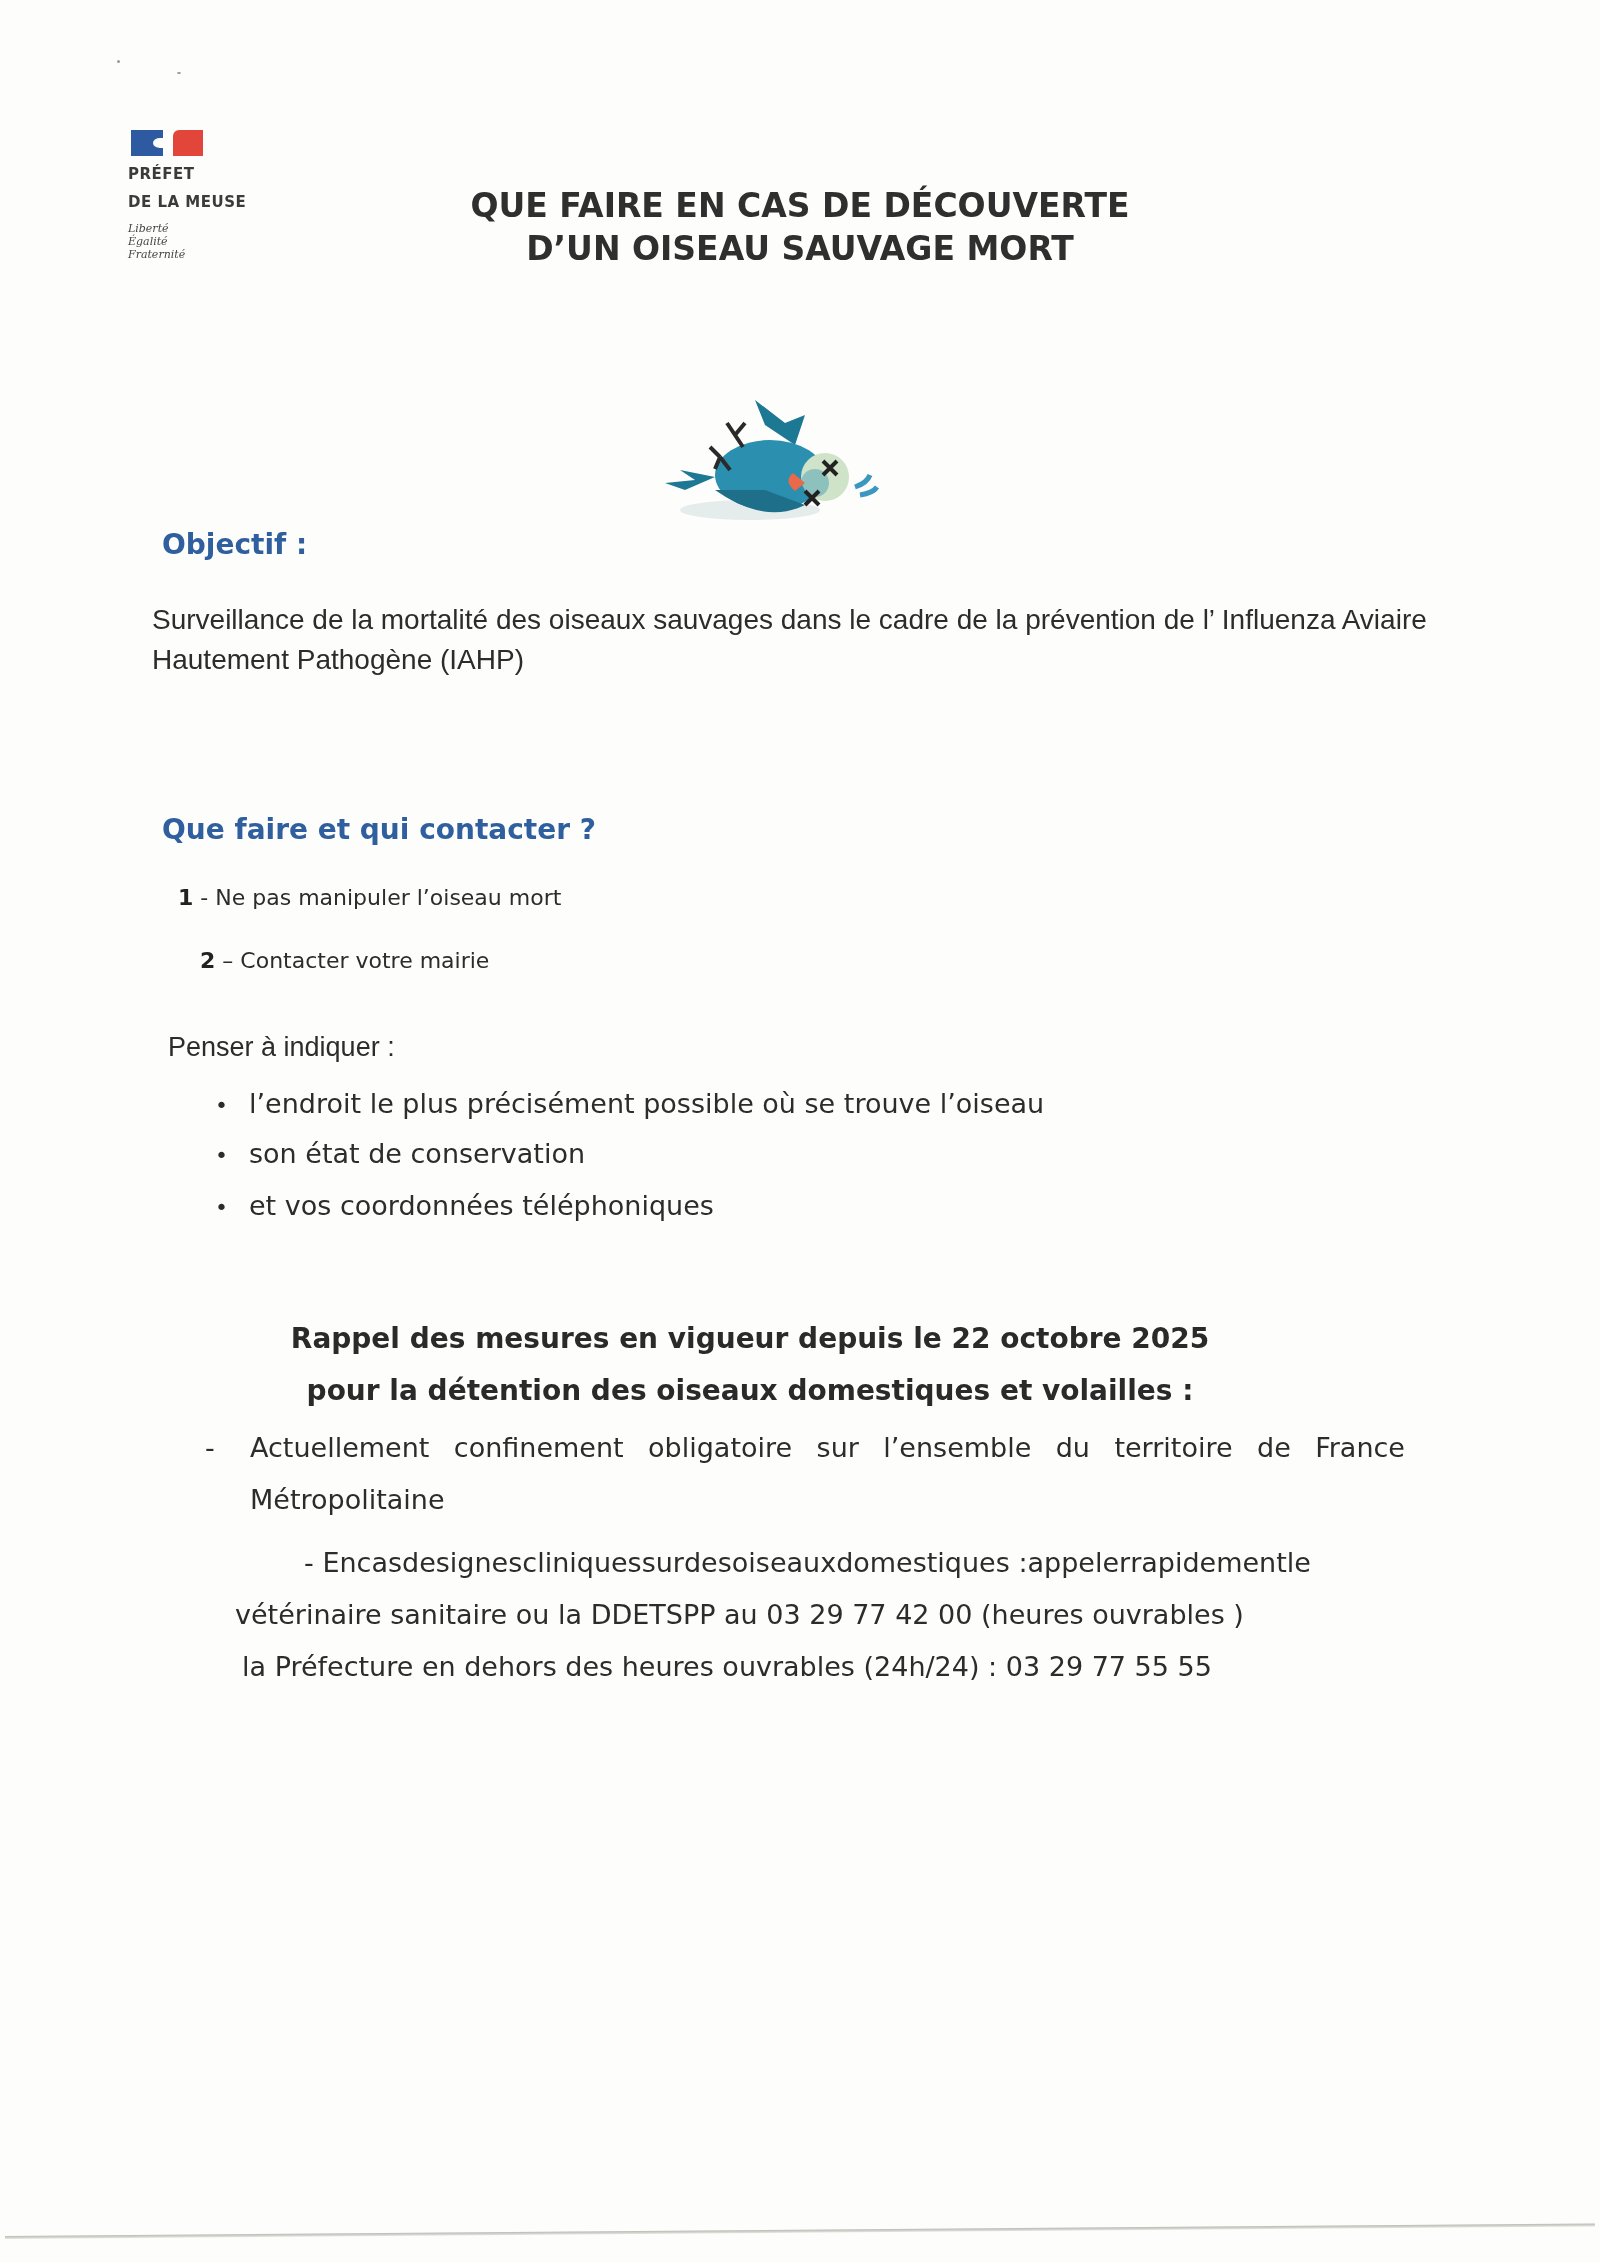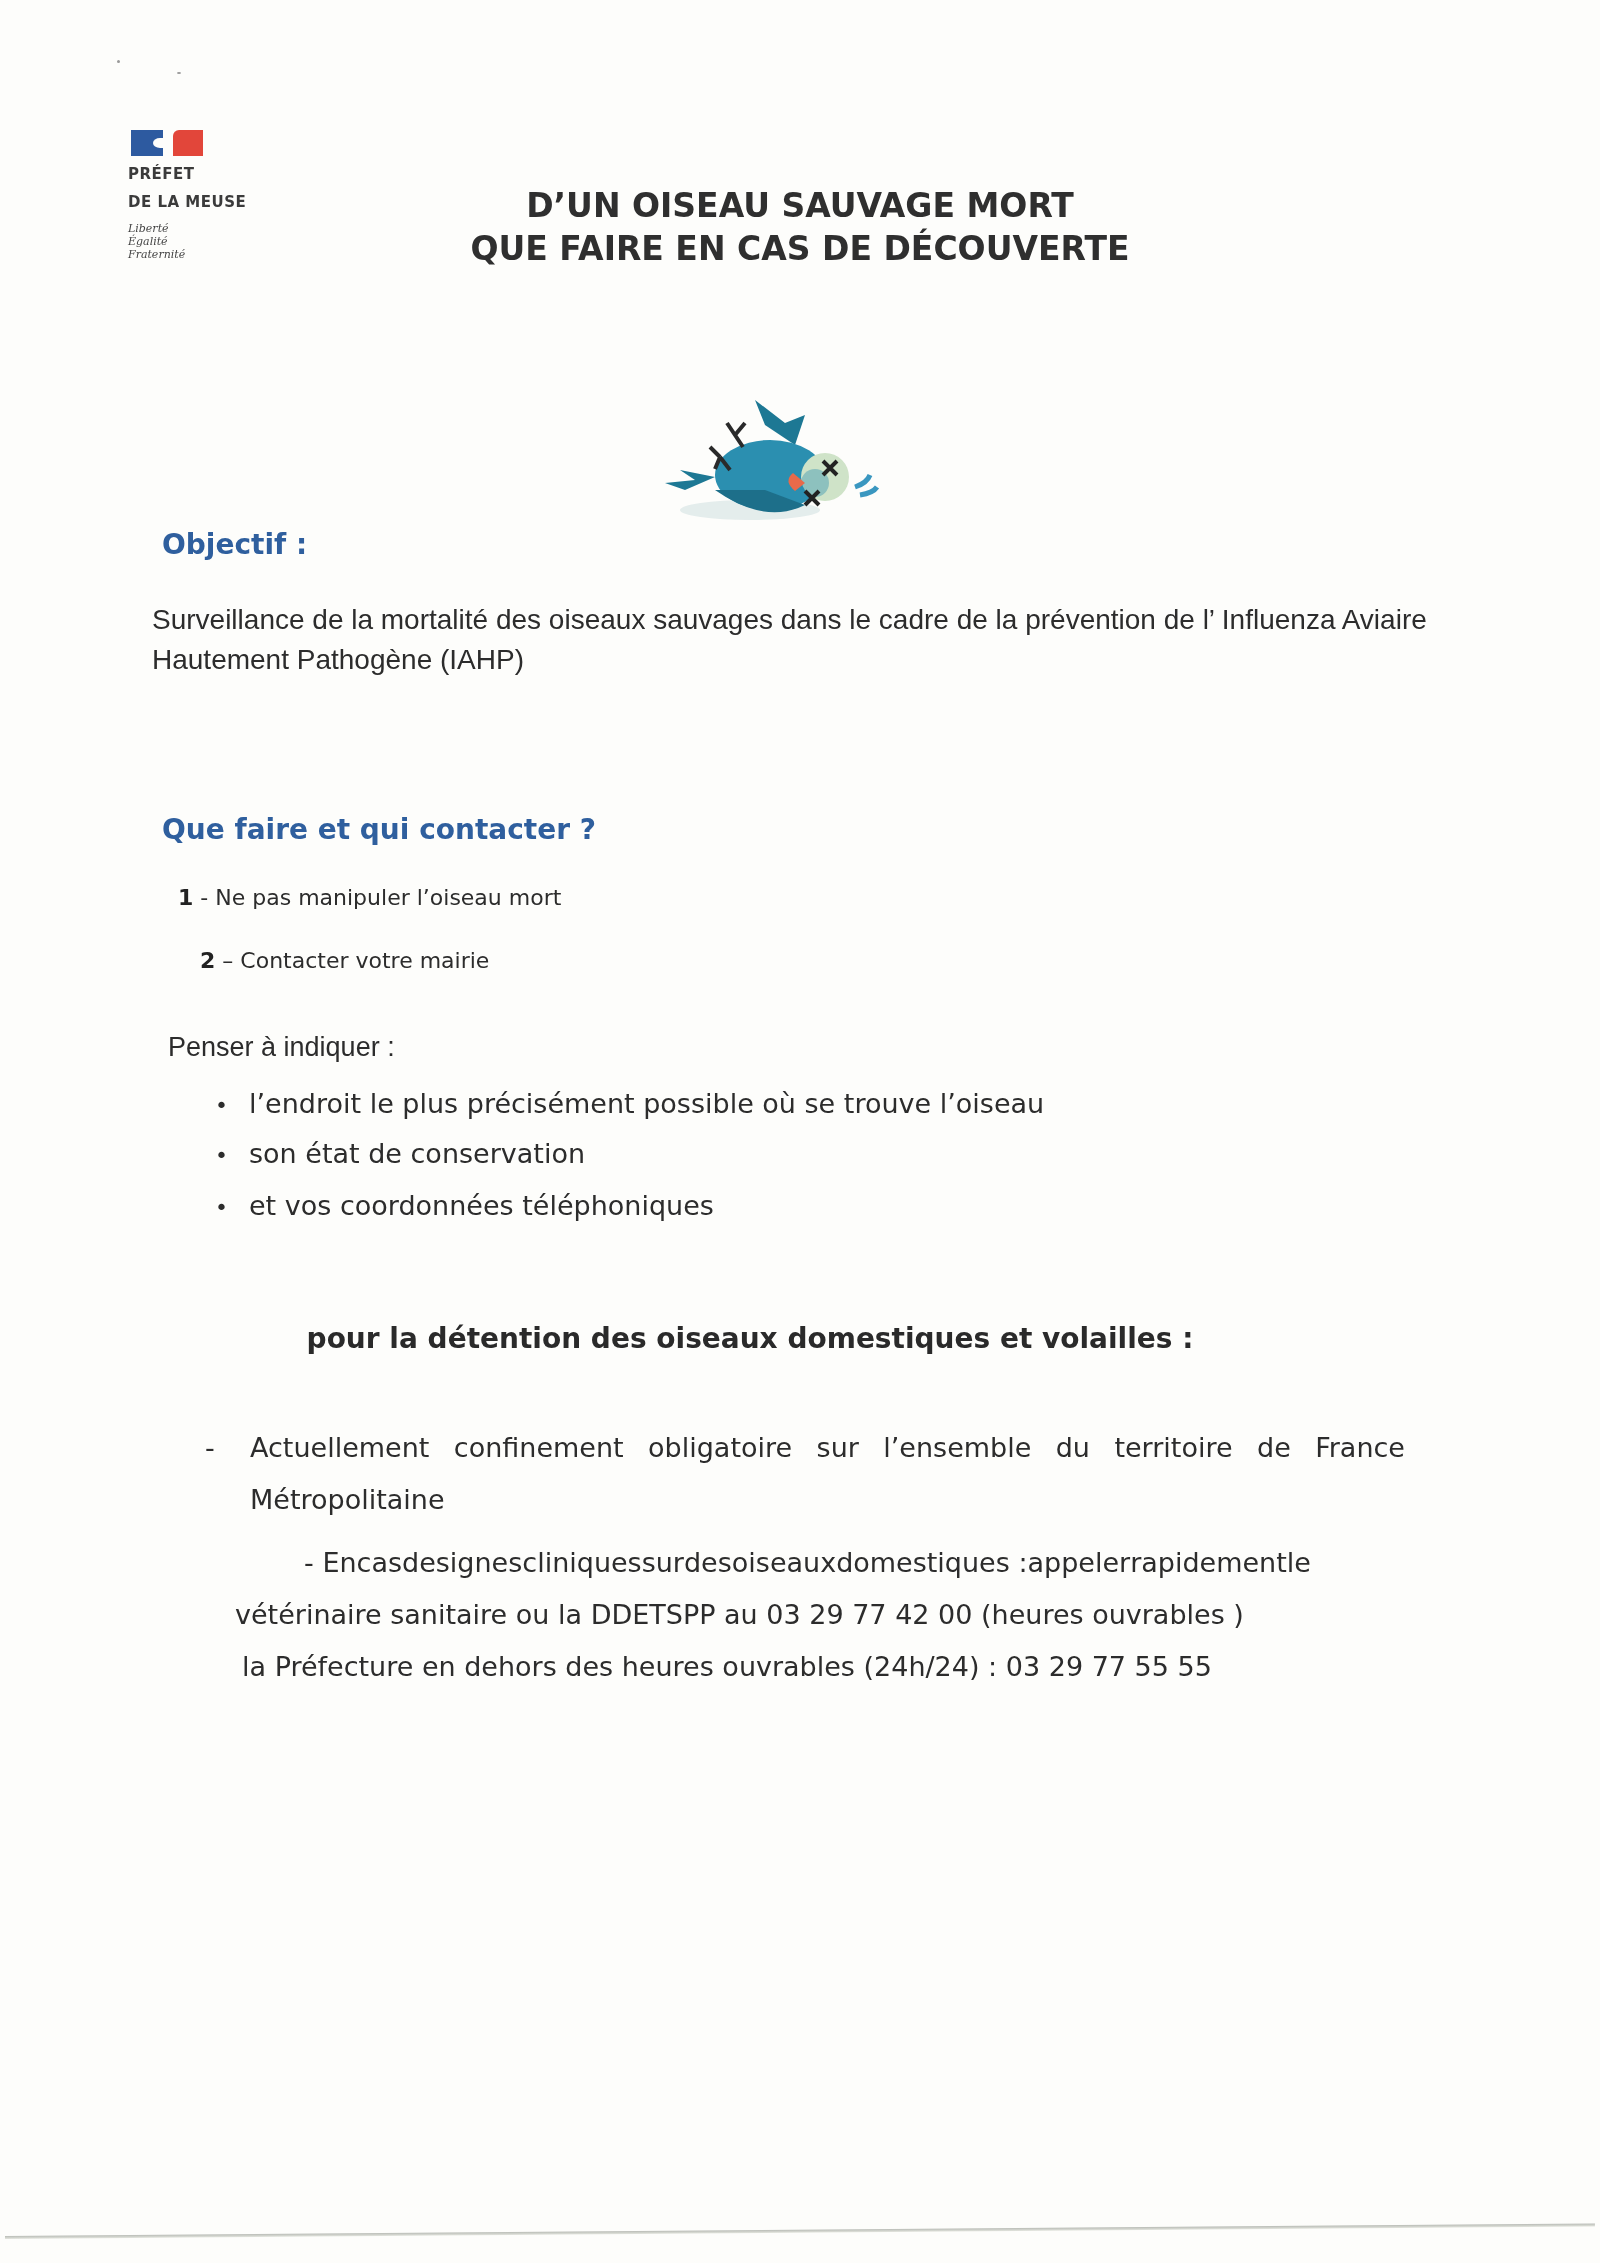--- a/index.html
+++ b/index.html
@@ -72,22 +72,22 @@
     <div>DE LA MEUSE</div>
   </div>
   <div class="devise">
     <div>Liberté</div>
     <div>Égalité</div>
     <div>Fraternité</div>
   </div>
 </div>
 
 <div class="title">
+  <div>QUE FAIRE EN CAS DE DÉCOUVERTE</div>
   <div>D’UN OISEAU SAUVAGE MORT</div>
-  <div>QUE FAIRE EN CAS DE DÉCOUVERTE</div>
 </div>
 
 <svg class="bird" viewBox="0 0 240 140">
   <ellipse cx="95" cy="115" rx="70" ry="10" fill="#d9e6e6" opacity="0.7"></ellipse>
   <path d="M30 95 L10 88 L40 85 L25 75 L60 82 Z" fill="#1d7894"></path>
   <path d="M110 30 L100 5 L130 28 L150 20 L140 50 Z" fill="#1d7894"></path>
   <ellipse cx="115" cy="80" rx="55" ry="35" fill="#2b8fb0"></ellipse>
   <path d="M60 95 Q110 130 150 110 L110 95 Z" fill="#1d6f8a"></path>
   <circle cx="170" cy="82" r="24" fill="#cfe3c8"></circle>
   <circle cx="160" cy="88" r="14" fill="#2b8fb0" opacity="0.4"></circle>
@@ -117,20 +117,21 @@
   <span class="dot">•</span><span>l’endroit le plus précisément possible où se trouve l’oiseau</span>
 </div>
 <div class="bullet" id="b2">
   <span class="dot">•</span><span>son état de conservation</span>
 </div>
 <div class="bullet" id="b3">
   <span class="dot">•</span><span>et vos coordonnées téléphoniques</span>
 </div>
 
 <div class="rappel">
+  <div>Rappel des mesures en vigueur depuis le 22 octobre 2025</div>
   <div>pour la détention des oiseaux domestiques et volailles :</div>
 </div>
 
 <div class="mesure" id="m1">
   <span class="dash">-</span>
   <div class="l1">
     <span>Actuellement</span>
     <span>confinement</span>
     <span>obligatoire</span>
     <span>sur</span>

